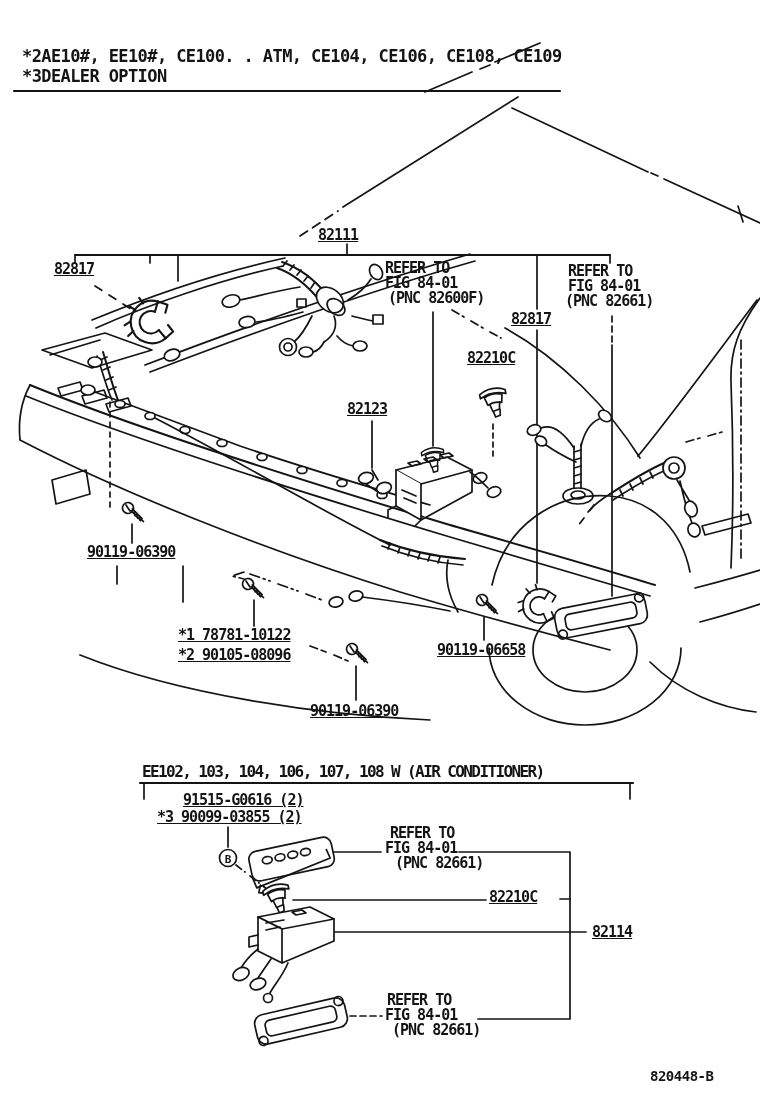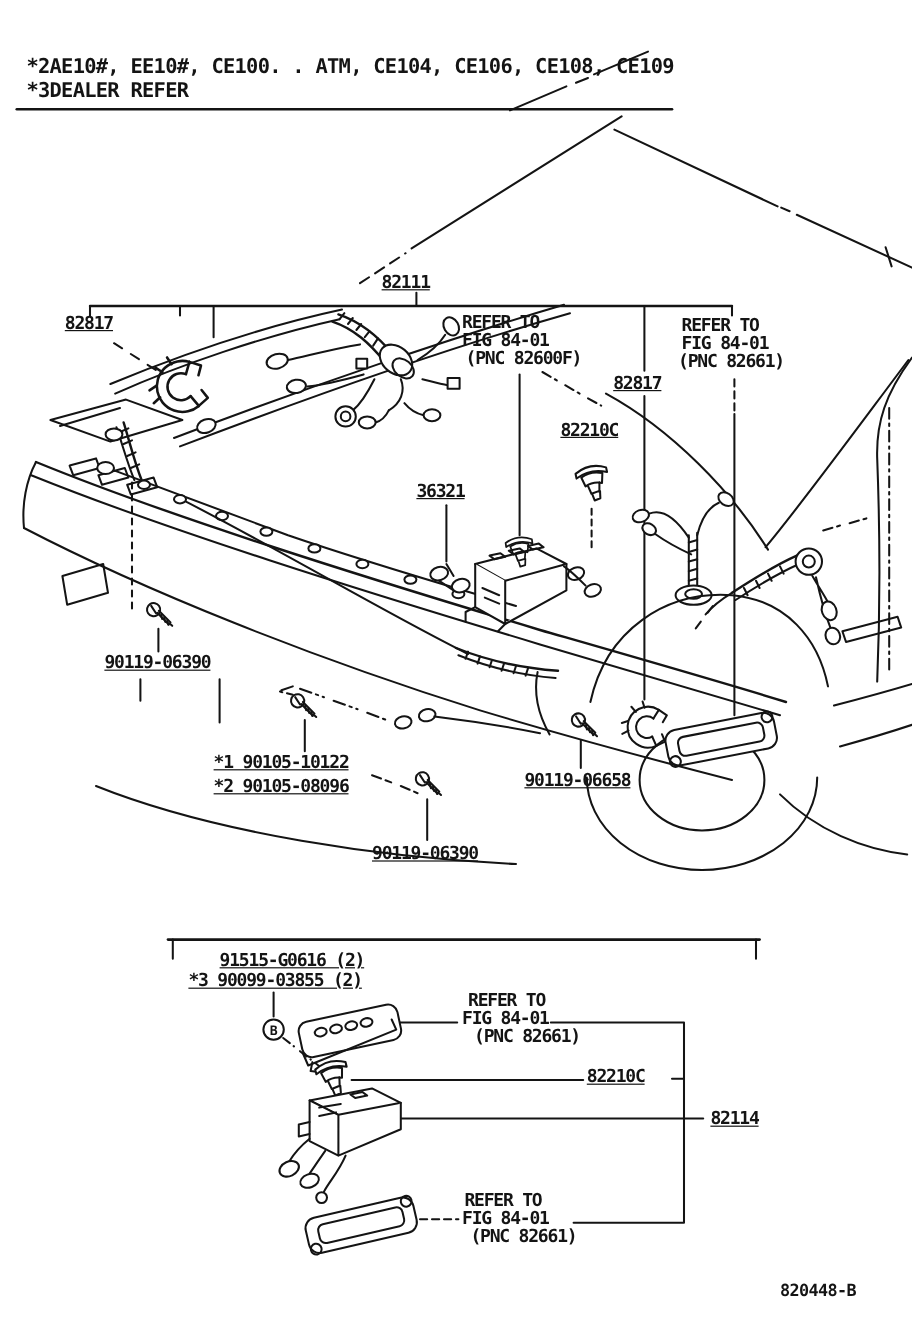--- a/index.html
+++ b/index.html
@@ -261,46 +261,47 @@
     <path d="M-8,16 C-14,30 -22,38 -26,46"></path>
         <circle cx="-28" cy="51" r="4.5" fill="#fff"></circle>
   </g>
 
   <use href="#cover" transform="translate(301,1021) rotate(-13)"></use>
 
   <text x="228" y="862.5" text-anchor="middle" font-size="11" font-weight="bold" stroke="none" fill="#141414">B</text>
 </svg>
 
 <div class="lbl legend" style="left:22px;top:47px;">*2AE10#, EE10#, CE100. . ATM, CE104, CE106, CE108, CE109</div>
-<div class="lbl legend" style="left:22px;top:67px;">*3DEALER REFER</div>
+<div class="lbl legend" style="left:22px;top:67px;">*3DEALER OPTION</div>
 
 <div class="lbl pn" style="left:318px;top:226px;">82111</div>
 <div class="lbl pn" style="left:54px;top:260px;">82817</div>
 
 <div class="lbl note" style="left:385px;top:261px;">
   <div>REFER TO</div>
   <div>FIG 84-01</div>
   <div style="margin-left:3px;">(PNC 82600F)</div>
 </div>
 
 <div class="lbl note" style="left:568px;top:264px;">
   <div>REFER TO</div>
   <div>FIG 84-01</div>
   <div style="margin-left:-3px;">(PNC 82661)</div>
 </div>
 
 <div class="lbl pn" style="left:511px;top:310px;">82817</div>
 <div class="lbl pn" style="left:467px;top:349px;">82210C</div>
-<div class="lbl pn" style="left:347px;top:400px;">36321</div>
+<div class="lbl pn" style="left:347px;top:400px;">82123</div>
 <div class="lbl pn" style="left:87px;top:543px;">90119-06390</div>
-<div class="lbl pn" style="left:178px;top:626px;">*1 90105-10122</div>
+<div class="lbl pn" style="left:178px;top:626px;">*1 78781-10122</div>
 <div class="lbl pn" style="left:178px;top:646px;">*2 90105-08096</div>
 <div class="lbl pn" style="left:437px;top:641px;">90119-06658</div>
 <div class="lbl pn" style="left:310px;top:702px;">90119-06390</div>
 
+<div class="lbl hdr" style="left:142px;top:762px;">EE102, 103, 104, 106, 107, 108 W (AIR CONDITIONER)</div>
 <div class="lbl pn" style="left:183px;top:791px;">91515-G0616 (2)</div>
 <div class="lbl pn" style="left:157px;top:808px;">*3 90099-03855 (2)</div>
 
 <div class="lbl note" style="left:390px;top:826px;">
   <div>REFER TO</div>
   <div style="margin-left:-5px;">FIG 84-01</div>
   <div style="margin-left:5px;">(PNC 82661)</div>
 </div>
 
 <div class="lbl pn" style="left:489px;top:888px;">82210C</div>

